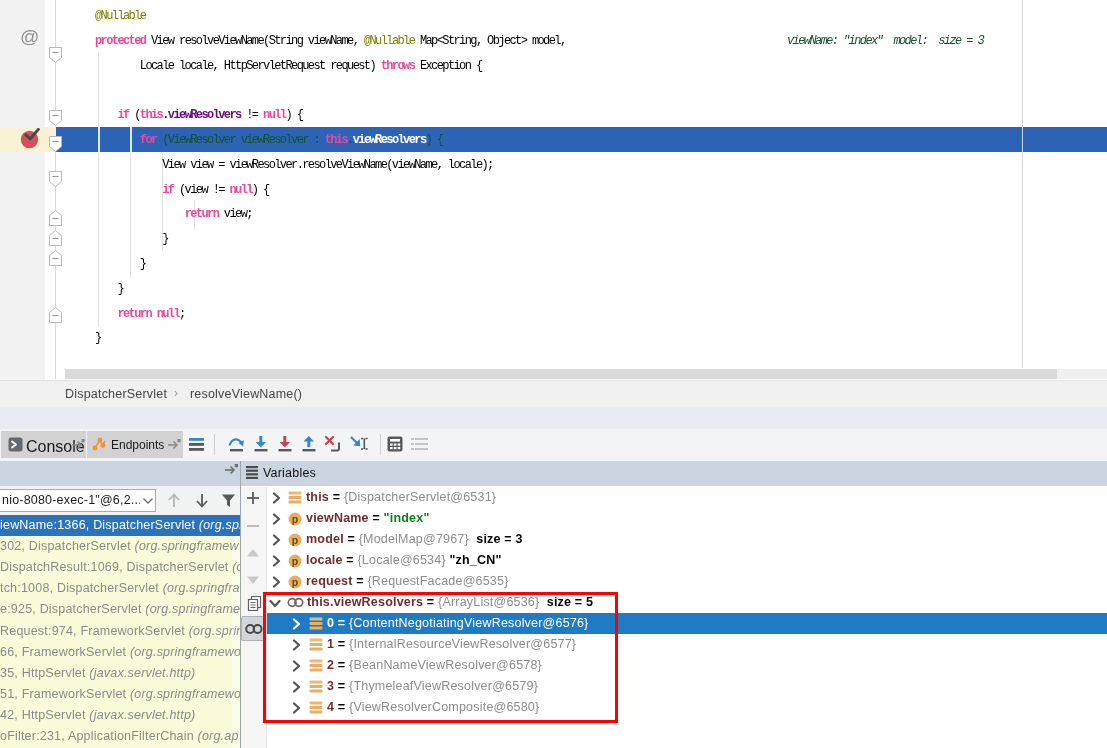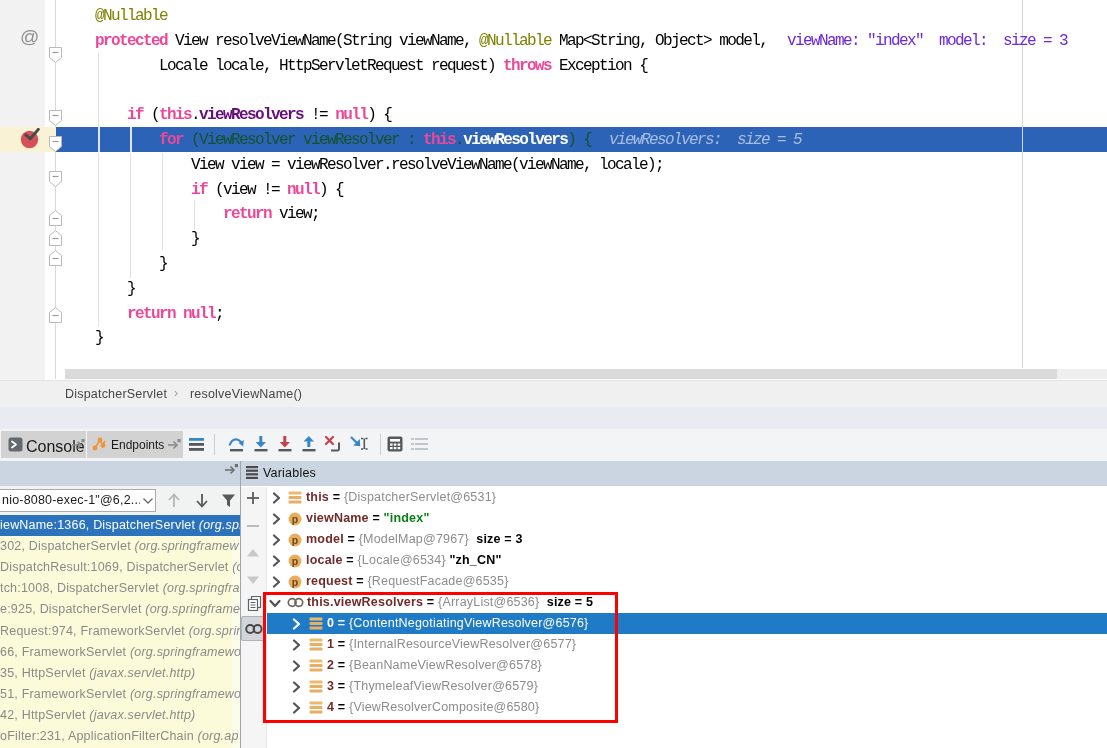--- a/index.html
+++ b/index.html
@@ -1,25 +1,25 @@
 <!DOCTYPE html>
 <html><head><meta charset="utf-8">
 <style>
 html,body{margin:0;padding:0;}
 body{width:1107px;height:748px;position:relative;overflow:hidden;background:#fff;
      font-family:"Liberation Sans",sans-serif;}
 .abs{position:absolute;}
 
 .code{position:absolute;left:95px;white-space:pre;
-  font-family:"Liberation Mono",monospace;font-size:16px;letter-spacing:-1.6px;
+  font-family:"Liberation Mono",monospace;font-size:12px;letter-spacing:-1.6px;
   line-height:24.8px;height:24.8px;color:#000;text-align:right;}
 .kw{color:#ec4899;font-weight:bold;}
 .ann{color:#808000;}
 .fld{color:#660E7A;font-weight:bold;}
-.hint{color:#6d28d9;position:absolute;top:0;}
+.hint{color:#14532d;font-style:italic;position:absolute;top:0;}
 .w{color:#14532d;}
 .wf{color:#fff;font-weight:bold;}
 .hintb{color:#A7BEE3;font-style:italic;position:absolute;top:0;}
 
 .ui{font-size:12.5px;letter-spacing:0.2px;color:#1a1a1a;}
 .frow{position:absolute;left:0;width:240px;height:21.1px;line-height:21.1px;
   font-size:12.5px;letter-spacing:0.2px;color:#8A8A8A;white-space:pre;overflow:hidden;}
 .vrow{position:absolute;height:21px;line-height:21px;font-size:12.5px;
   letter-spacing:0.2px;white-space:pre;text-align:center;}
 .vn{color:#702C2C;font-weight:bold;}
@@ -41,21 +41,21 @@
 <div class="abs" style="left:0;top:127px;width:55.5px;height:25.2px;background:#FAF2D4"></div>
 <div class="abs" style="left:55.5px;top:127px;width:1051.5px;height:25.2px;background:#2D63B6"></div>
 <div class="abs" style="left:98px;top:127px;width:1.5px;height:25.2px;background:rgba(255,255,255,0.85)"></div>
 <div class="abs" style="left:130px;top:127px;width:1.5px;height:25.2px;background:rgba(255,255,255,0.85)"></div>
 <div class="abs" style="left:1022px;top:127px;width:1px;height:25.2px;background:rgba(255,255,255,0.75)"></div>
 <div class="code" style="top:4.0px"><span class="ann">@Nullable</span></div>
 <div class="code" style="top:28.8px"><span class="kw">protected</span> View resolveViewName(String viewName, <span class="ann">@Nullable</span> Map&lt;String, Object&gt; model,<span class="hint" style="left:692px">viewName: ″index″  model:  size = 3</span></div>
 <div class="code" style="top:53.6px">        Locale locale, HttpServletRequest request) <span class="kw">throws</span> Exception {</div>
 <div class="code" style="top:78.4px"></div>
 <div class="code" style="top:103.2px">    <span class="kw">if</span> (<span class="kw">this</span>.<span class="fld">viewResolvers</span> != <span class="kw">null</span>) {</div>
-<div class="code" style="top:128.0px"><span class="w">        </span><span class="kw">for</span><span class="w"> (ViewResolver viewResolver : </span><span class="kw">this</span><span class="w">.</span><span class="wf">viewResolvers</span><span class="w">) {</span><span class="hintb" style="left:514px">viewResolvers:  size = 5</span></div>
+<div class="code" style="top:128.0px"><span class="w">        </span><span class="kw">for</span><span class="w"> (ViewResolver viewResolver : </span><span class="kw">this</span><span class="w">.</span><span class="wf">viewResolvers</span><span class="w">) {</span></div>
 <div class="code" style="top:152.8px">            View view = viewResolver.resolveViewName(viewName, locale);</div>
 <div class="code" style="top:177.6px">            <span class="kw">if</span> (view != <span class="kw">null</span>) {</div>
 <div class="code" style="top:202.4px">                <span class="kw">return</span> view;</div>
 <div class="code" style="top:227.20000000000002px">            }</div>
 <div class="code" style="top:252.0px">        }</div>
 <div class="code" style="top:276.8px">    }</div>
 <div class="code" style="top:301.6px">    <span class="kw">return</span> <span class="kw">null</span>;</div>
 <div class="code" style="top:326.40000000000003px">}</div>
 <div class="abs" style="left:20px;top:26px;font-size:19px;color:#909090;font-family:'Liberation Sans',sans-serif;">@</div>
 <svg class="abs" style="left:19px;top:128px" width="24" height="24" viewBox="0 0 24 24">

